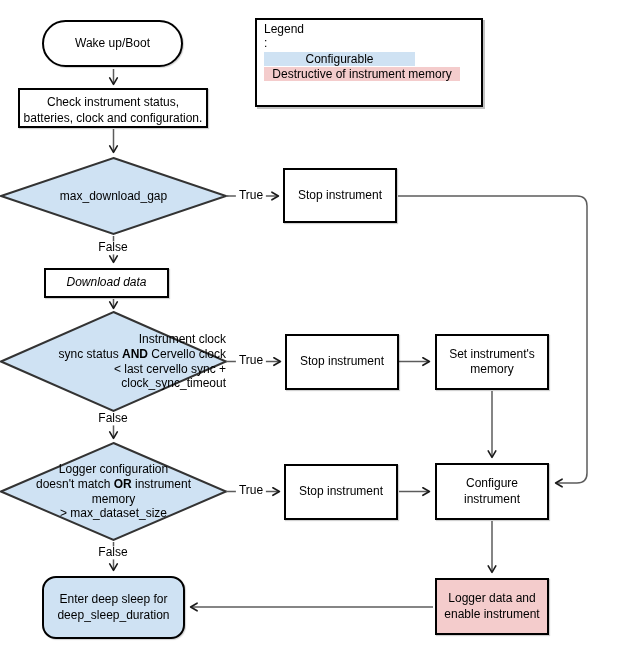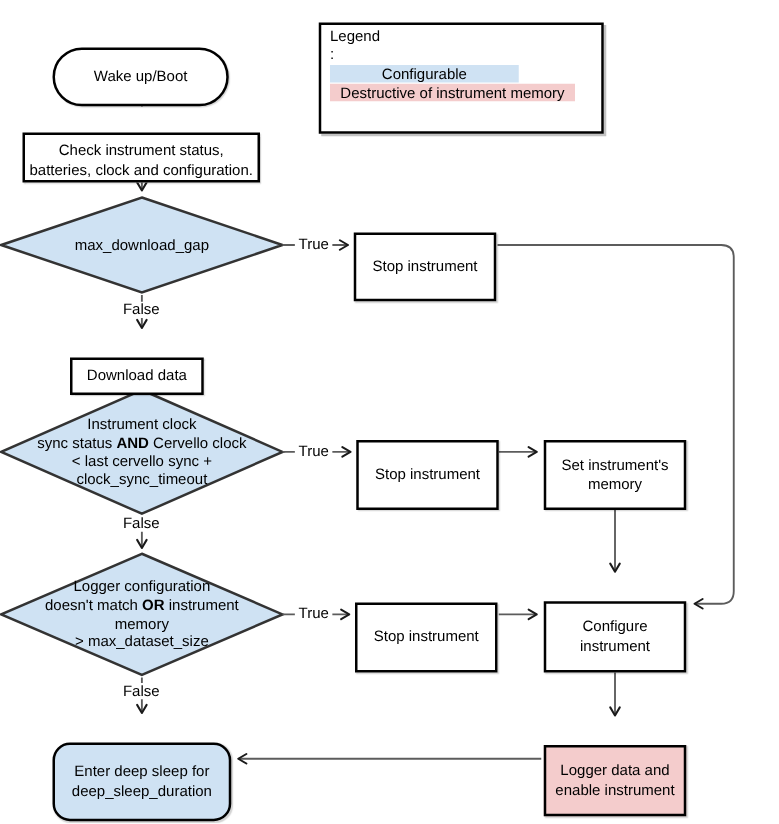--- a/index.html
+++ b/index.html
@@ -15,21 +15,20 @@
   #wires{position:absolute;left:0;top:0;width:623px;height:659px;}
   .node{
     position:absolute;
     display:flex;align-items:center;justify-content:center;
     text-align:center;
     background:#fff;
     border:2px solid #000;
     box-sizing:border-box;
     line-height:1.28;
     box-shadow:1px 1px 1px rgba(0,0,0,0.18);
-    margin-top:18px;
   }
   .label{white-space:pre;}
   .stadium{border-radius:24px;}
   .rounded{border-radius:14px;border-width:2.5px;}
   .fill-blue{background:#cfe2f3;}
   .fill-pink{background:#f4cccc;}
   .diamond-label{
     position:absolute;
     display:flex;flex-direction:column;align-items:center;justify-content:center;
     text-align:center;line-height:1.24;
@@ -106,21 +105,21 @@
 
   <div class="node" style="left:18px;top:88px;width:190px;height:40px;align-items:flex-end;">
     <span class="label">Check instrument status,
 batteries, clock and configuration.</span>
   </div>
 
   <div class="node" style="left:283px;top:168px;width:114px;height:55px;">
     <span class="label">Stop instrument</span>
   </div>
 
-  <div class="node" style="left:56px;top:268px;width:107px;height:30px;">
+  <div class="node" style="left:44px;top:268px;width:125px;height:30px;font-style:italic;">
     <span class="label">Download data</span>
   </div>
 
   <div class="node" style="left:285px;top:334px;width:114px;height:56px;">
     <span class="label">Stop instrument</span>
   </div>
 
   <div class="node" style="left:435px;top:334px;width:114px;height:56px;">
     <span class="label">Set instrument's
 memory</span>
@@ -142,21 +141,21 @@
 
   <div class="node rounded fill-blue" style="left:42px;top:576px;width:143px;height:63px;">
     <span class="label">Enter deep sleep for
 deep_sleep_duration</span>
   </div>
 
   <div class="diamond-label" style="left:1px;top:160px;width:225px;height:72px;">
     <div>max_download_gap</div>
   </div>
 
-  <div class="diamond-label" style="left:1px;top:314px;width:225px;height:95px;">
+  <div class="diamond-label" style="left:1px;top:314px;width:225px;height:95px;align-items:flex-end;">
     <div>Instrument clock</div>
     <div><span>sync status </span><b>AND</b><span> Cervello clock</span></div>
     <div>&lt; last cervello sync +</div>
     <div>clock_sync_timeout</div>
   </div>
 
   <div class="diamond-label" style="left:1px;top:445px;width:225px;height:93px;">
     <div>Logger configuration</div>
     <div><span>doesn't match </span><b>OR</b><span> instrument</span></div>
     <div>memory</div>

